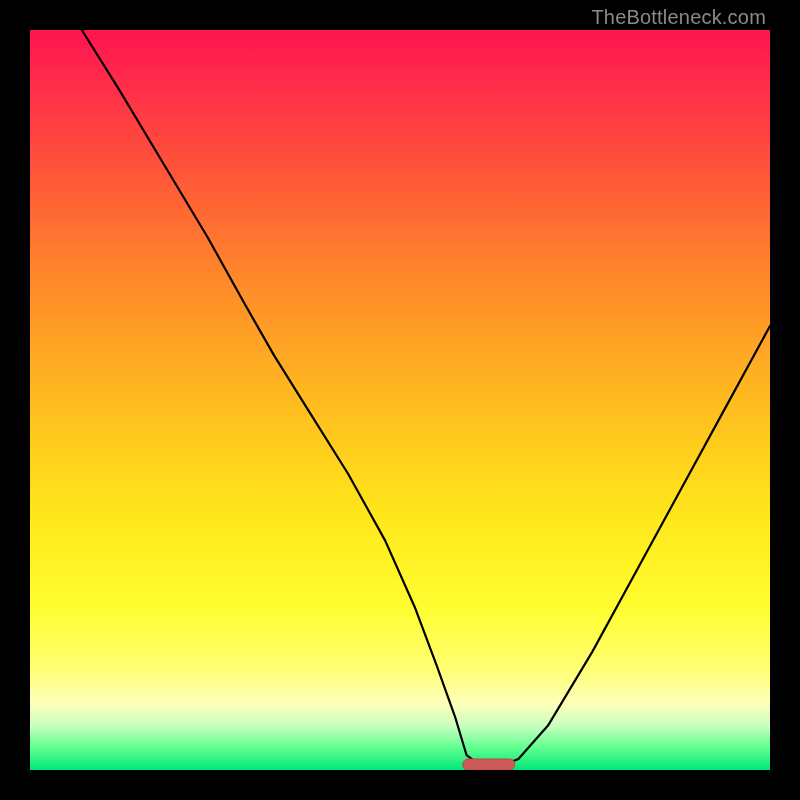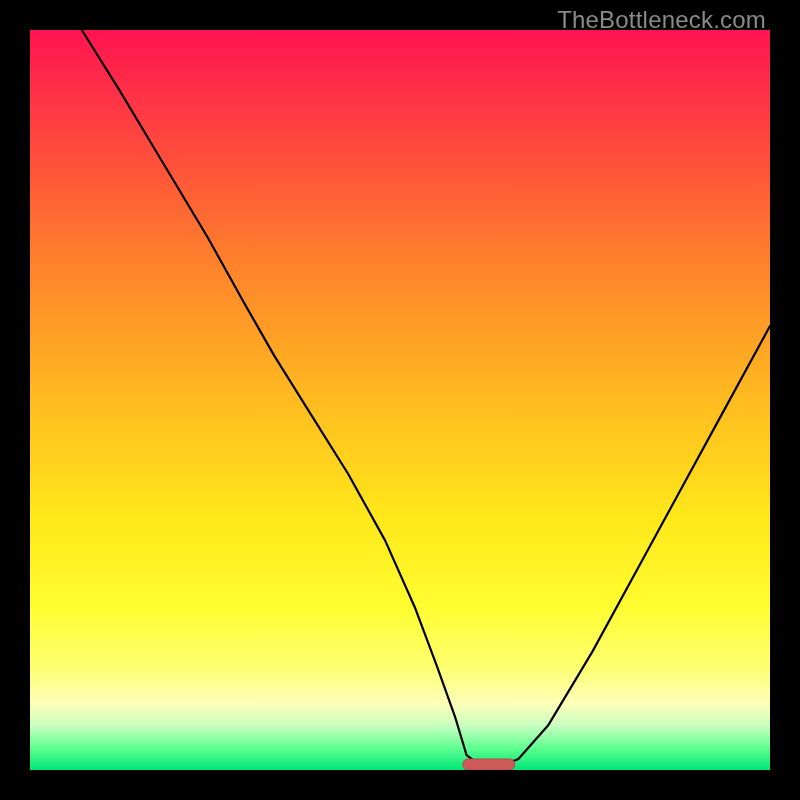--- a/index.html
+++ b/index.html
@@ -44,21 +44,21 @@
       #c8ffc0 94%,
       #60ff90 97%,
       #00e878 100%
     );
   }
   .watermark {
     position: absolute;
     top: 6px;
     right: 34px;
     color: #8a8a8a;
-    font-size: 24px;
+    font-size: 20px;
     font-weight: 500;
     letter-spacing: 0.2px;
     user-select: none;
   }
   svg {
     position: absolute;
     inset: 0;
   }
   .curve {
     fill: none;

